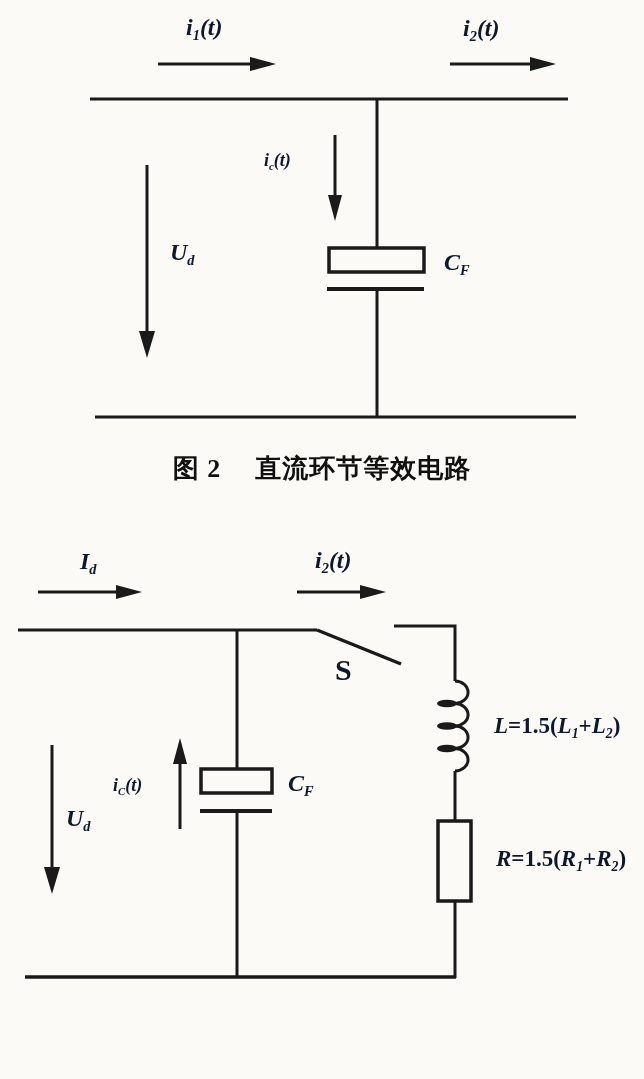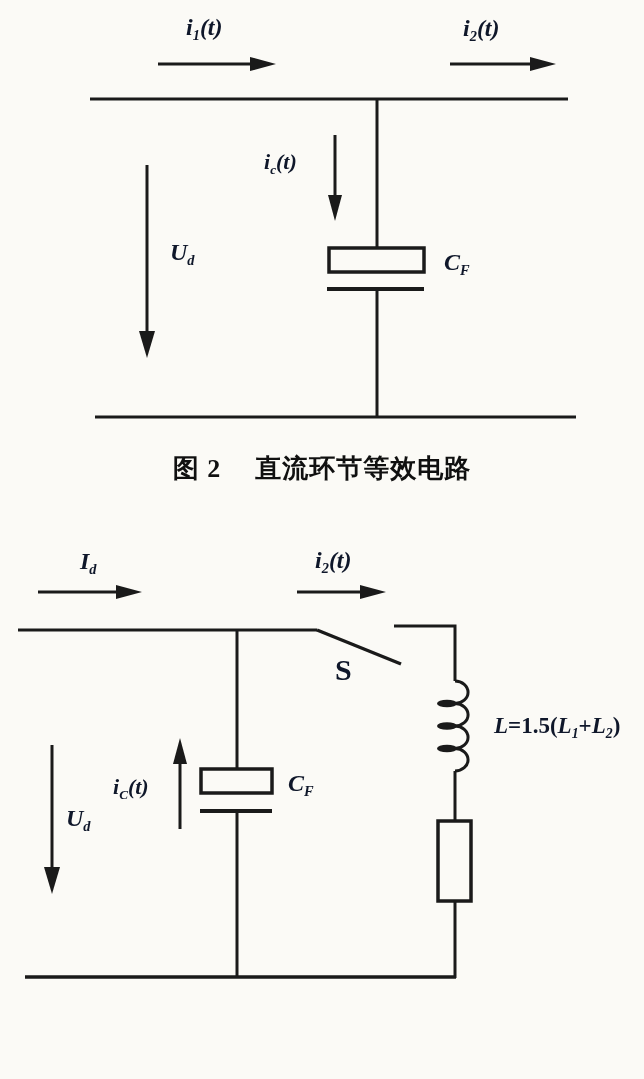--- a/index.html
+++ b/index.html
@@ -23,21 +23,21 @@
     white-space:nowrap;
     color:#0f172a;
   }
   .lbl sub{
     font-size:0.60em;
     font-style:italic;
     vertical-align:-0.35em;
     letter-spacing:0;
   }
   .lbl .up{font-style:normal;margin-top:28px;}
-  .lbl.small{font-size:22px;}
+  .lbl.small{font-size:18px;}
   .lbl.plain{font-style:normal;font-weight:600;font-size:30px;}
   .eq{font-size:23px;}
   .caption{
     position:absolute;
     left:0;width:100%;
     text-align:center;
     font-family:"Liberation Serif", serif;
     font-weight:900;
     font-size:26px;
     line-height:1;
@@ -140,15 +140,16 @@
   <span class="lbl plain" style="left:335px;top:655px;"><span>S</span></span>
 
   <span class="lbl small" style="left:113px;top:776px;"><span>i</span><sub>C</sub><span>(t)</span></span>
 
   <span class="lbl" style="left:288px;top:771px;"><span>C</span><sub>F</sub><span></span></span>
 
   <span class="lbl" style="left:66px;top:806px;"><span>U</span><sub>d</sub><span></span></span>
 
   <span class="lbl eq" style="left:494px;top:714px;"><span>L</span><span class="up">=1.5(</span><span>L</span><sub>1</sub><span class="up">+</span><span>L</span><sub>2</sub><span class="up">)</span></span>
 
+  <span class="lbl eq" style="left:496px;top:847px;"><span>R</span><span class="up">=1.5(</span><span>R</span><sub>1</sub><span class="up">+</span><span>R</span><sub>2</sub><span class="up">)</span></span>
 
 
 </div>
 
 </body></html>

